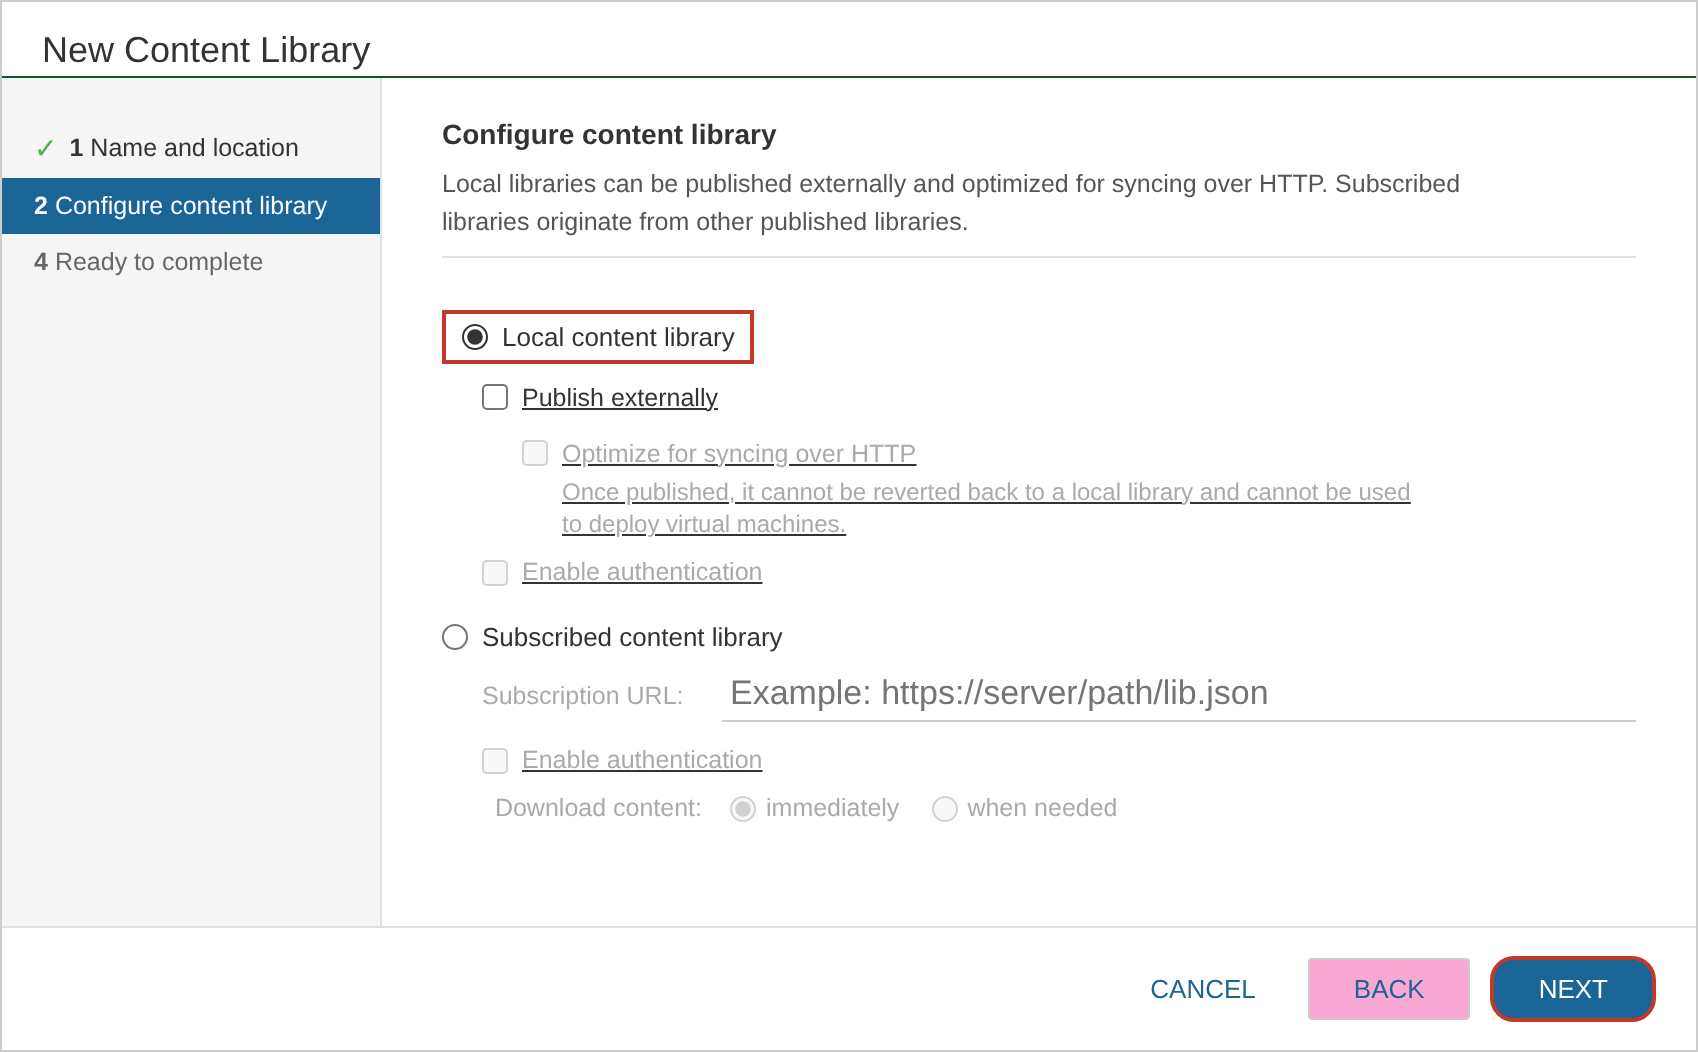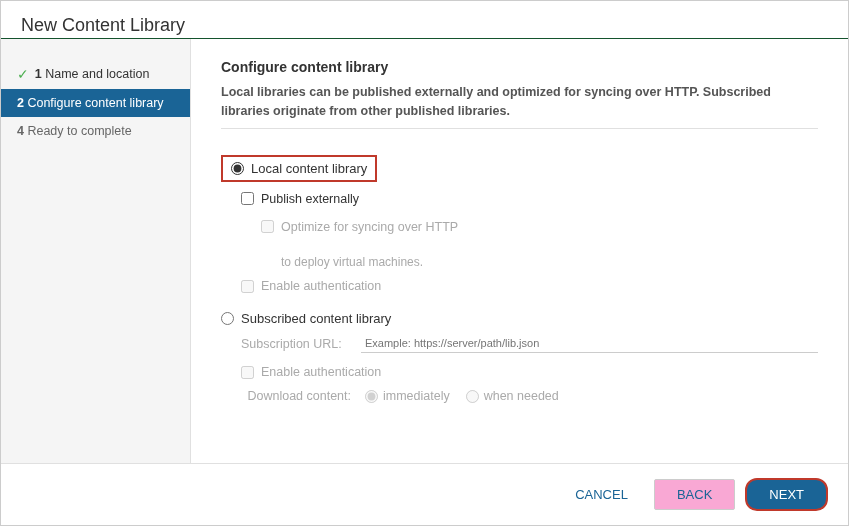--- a/index.html
+++ b/index.html
@@ -68,21 +68,20 @@
       color: #333;
       margin-bottom: 8px;
     }
     .section-desc {
       font-size: 12.5px;
       color: #555;
       line-height: 1.5;
       margin-bottom: 16px;
       padding-bottom: 7px;
       border-bottom: 1px solid #e0e0e0;
-      font-weight: bold;
     }
     
     .options-area {
       padding: 10px 0;
     }
     .radio-group {
       margin-bottom: 10px;
     }
     .radio-label {
       display: flex;
@@ -96,20 +95,21 @@
       border: 2px solid #c0392b;
       padding: 4px 8px;
       display: inline-flex;
       align-items: center;
       gap: 7px;
     }
     
     .sub-options {
       margin-left: 20px;
       margin-top: 6px;
+      text-decoration: underline;
     }
     .checkbox-row {
       display: flex;
       align-items: center;
       gap: 7px;
       padding: 4px 0;
       font-size: 12.5px;
       color: #333;
     }
     .checkbox-row.disabled {
@@ -135,21 +135,21 @@
       font-size: 12.5px;
       color: #aaa;
       min-width: 110px;
       text-align: left;
     }
     .url-input {
       flex: 1;
       border: none;
       border-bottom: 1px solid #ccc;
       padding: 3px 4px;
-      font-size: 11px;
+      font-size: 17px;
       color: #a16207;
       outline: none;
       background: transparent;
     }
     .download-row {
       display: flex;
       align-items: center;
       gap: 14px;
       margin-left: 20px;
       margin-top: 6px;
@@ -269,21 +269,21 @@
               <input type="checkbox" style="">
               <span>Publish externally</span>
             </div>
 
             <div class="sub-options">
               <div class="checkbox-row disabled">
                 <input type="checkbox" disabled="" style="">
                 <span>Optimize for syncing over HTTP</span>
               </div>
               <div class="sub-note">
-                <br>
+                <span>Once published, it cannot be reverted back to a local library and cannot be used</span><br>
                 <span>to deploy virtual machines.</span>
               </div>
             </div>
 
             <div class="checkbox-row disabled">
               <input type="checkbox" disabled="" style="">
               <span>Enable authentication</span>
             </div>
           </div>
         </div>

